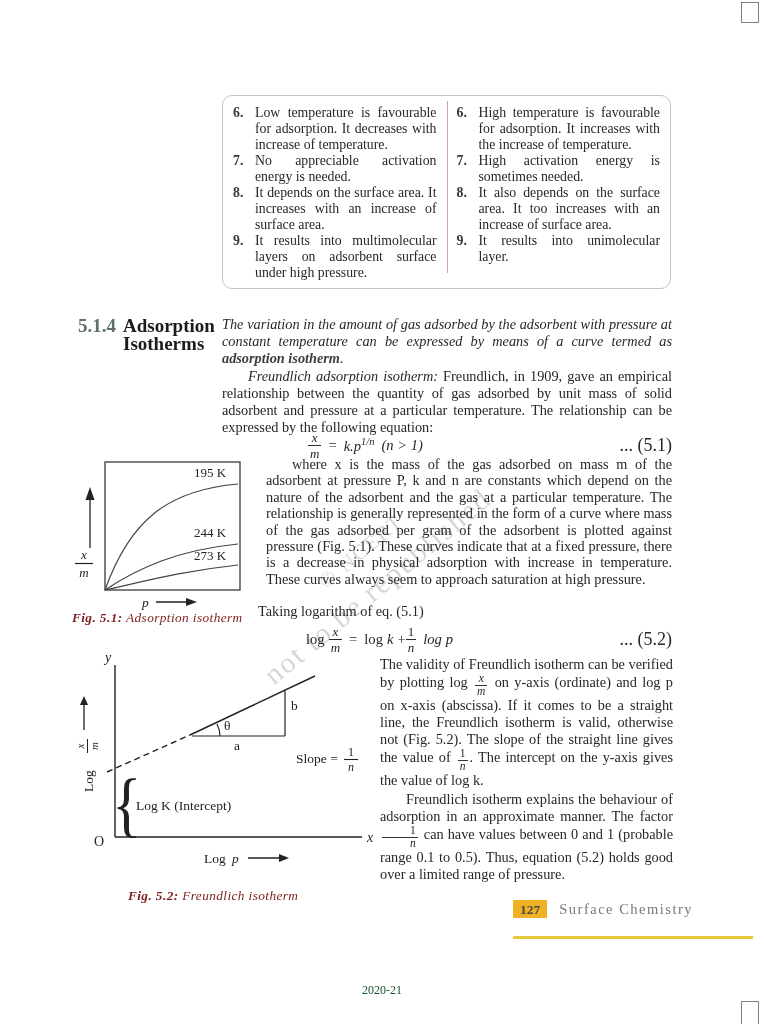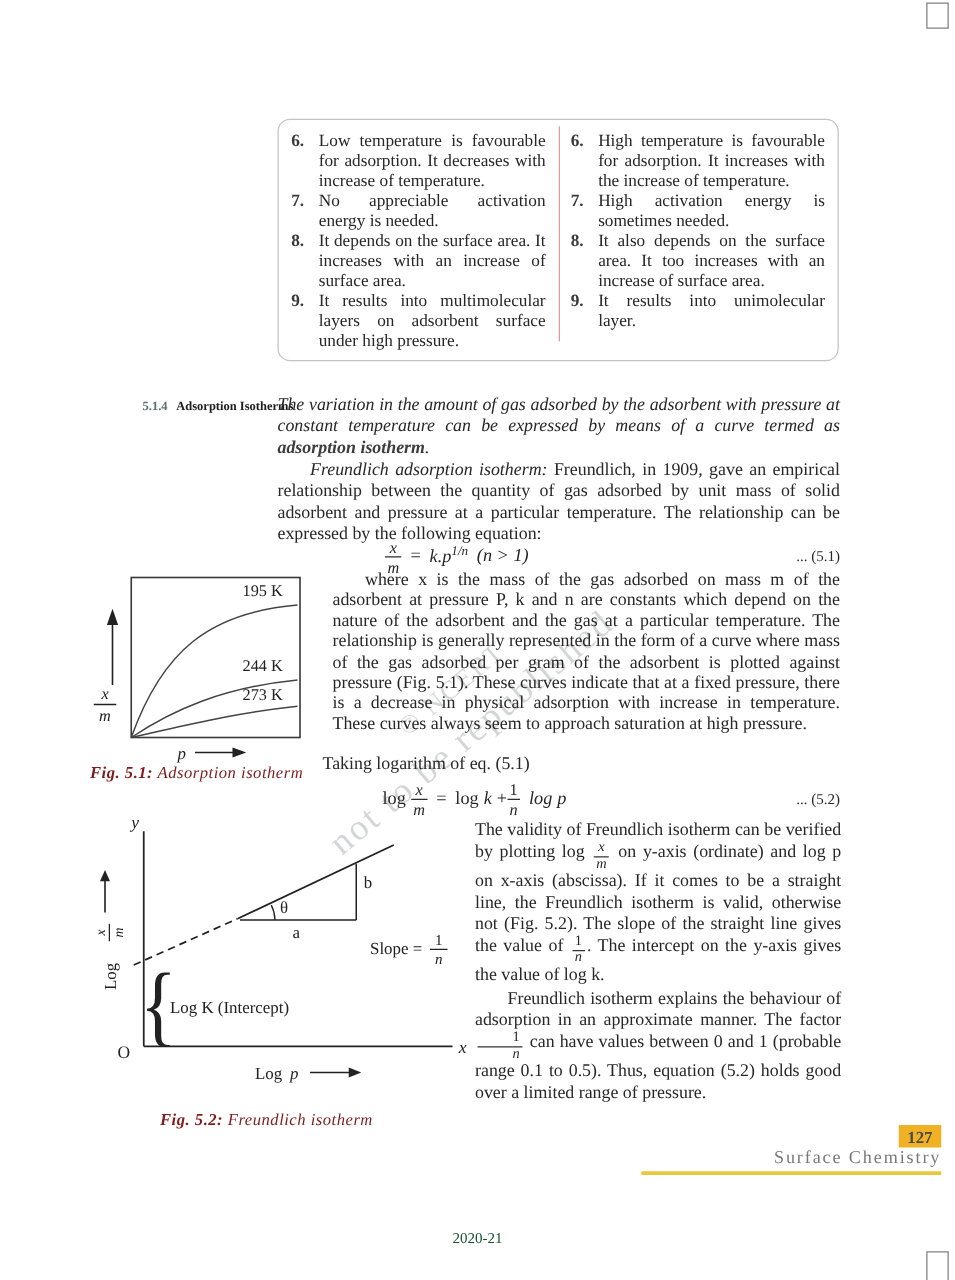--- a/index.html
+++ b/index.html
@@ -15,21 +15,21 @@
   .cmpbox{position:absolute;left:222px;top:95px;width:449px;height:194px;box-sizing:border-box;
           border:1.5px solid #c4c4c4;border-radius:10px;display:flex;}
   .cmpcol{width:50%;box-sizing:border-box;padding:9px 10px 6px 10px;font-size:13.8px;line-height:16px;}
   .cmpdivider{position:absolute;left:50%;top:5px;bottom:15px;width:1.5px;background:#e29a9a;}
   .cmpitem{display:flex;}
   .cmpnum{flex:none;width:22px;font-weight:bold;color:#3a3a3a;}
   .cmptxt{flex:1;text-align:justify;}
 
   
   .sechead{position:absolute;left:78px;top:317px;width:160px;display:flex;
-           font-size:10px;line-height:18px;font-weight:bold;margin-left:36px;}
+           font-size:19px;line-height:18px;font-weight:bold;}
   .secnum{color:#5f6f6f;margin-right:7px;}
   .sectitle{width:100px;color:#1c1c1c;}
 
   
   .bodytext{position:absolute;font-size:14.3px;line-height:17px;text-align:justify;color:#272727;}
   .b-intro{left:222px;top:316px;width:450px;font-style:italic;}
   .b-freund{left:222px;top:368px;width:450px;text-indent:26px;}
   .b-where{left:266px;top:456px;width:406px;line-height:16.4px;text-indent:26px;}
   .b-taking{left:258px;top:603px;width:406px;text-align:left;}
   .b-validity{left:380px;top:656px;width:293px;}
@@ -43,21 +43,21 @@
   .eq1{top:428px;height:34px;}
   .eq2{top:622px;height:34px;}
   .eqpad1{width:86px;flex:none;}
   .eqpad2{width:84px;flex:none;}
   .eqgap{width:7px;flex:none;}
   .eqgap2{width:4px;flex:none;}
   .frac{display:inline-flex;flex-direction:column;align-items:center;line-height:1;}
   .frac .fn{font-size:13px;font-style:italic;padding:0 2px 1px 2px;}
   .frac .fd{font-size:13px;font-style:italic;border-top:1.2px solid #2b2b2b;padding:1px 2px 0 2px;}
   .frac .rm{font-style:normal;}
-  .eqtag{margin-left:auto;font-size:12px;}
+  .eqtag{margin-left:auto;font-size:18px;}
   sup.exp{font-size:10.5px;text-align:right;}
 
   
   .ifrac{display:inline-block;vertical-align:-0.55em;text-align:center;line-height:1;margin:0 2px;}
   .ifrac span{display:block;font-size:11.5px;font-style:italic;padding:0 2px;}
   .ifrac .fd{border-top:1px solid #333;}
   .ifrac .rm{font-style:normal;}
 
   
   .figsvg{position:absolute;}
@@ -70,21 +70,21 @@
   svg text{font-family:"Liberation Serif",serif;fill:#222;}
 
   
   .wm{position:absolute;color:rgba(150,154,158,0.42);transform-origin:left center;
       transform:rotate(-40deg);white-space:nowrap;font-family:"Liberation Serif",serif;}
   .wm1{left:322px;top:572px;font-size:21px;letter-spacing:2px;}
   .wm2{left:268px;top:662px;font-size:29px;letter-spacing:2px;}
 
   
   .footer{position:absolute;left:513px;top:900px;width:240px;display:flex;align-items:flex-end;
-          border-bottom:3px solid #e8c93e;padding-bottom:2px;flex-direction:column;}
+          border-bottom:3px solid #e8c93e;padding-bottom:18px;}
   .pagenum{background:#f0b125;color:#4a4a4a;font-weight:bold;font-size:13.5px;
            padding:1px 7px 0 7px;line-height:17px;}
   .chapname{margin-left:12px;color:#787878;font-size:14.5px;letter-spacing:1.5px;line-height:17px;}
   .yearline{position:absolute;left:0;right:0;top:983px;text-align:center;font-size:12px;color:#14532d;}
 </style>
 </head>
 <body>
 
 <div class="page">
 

